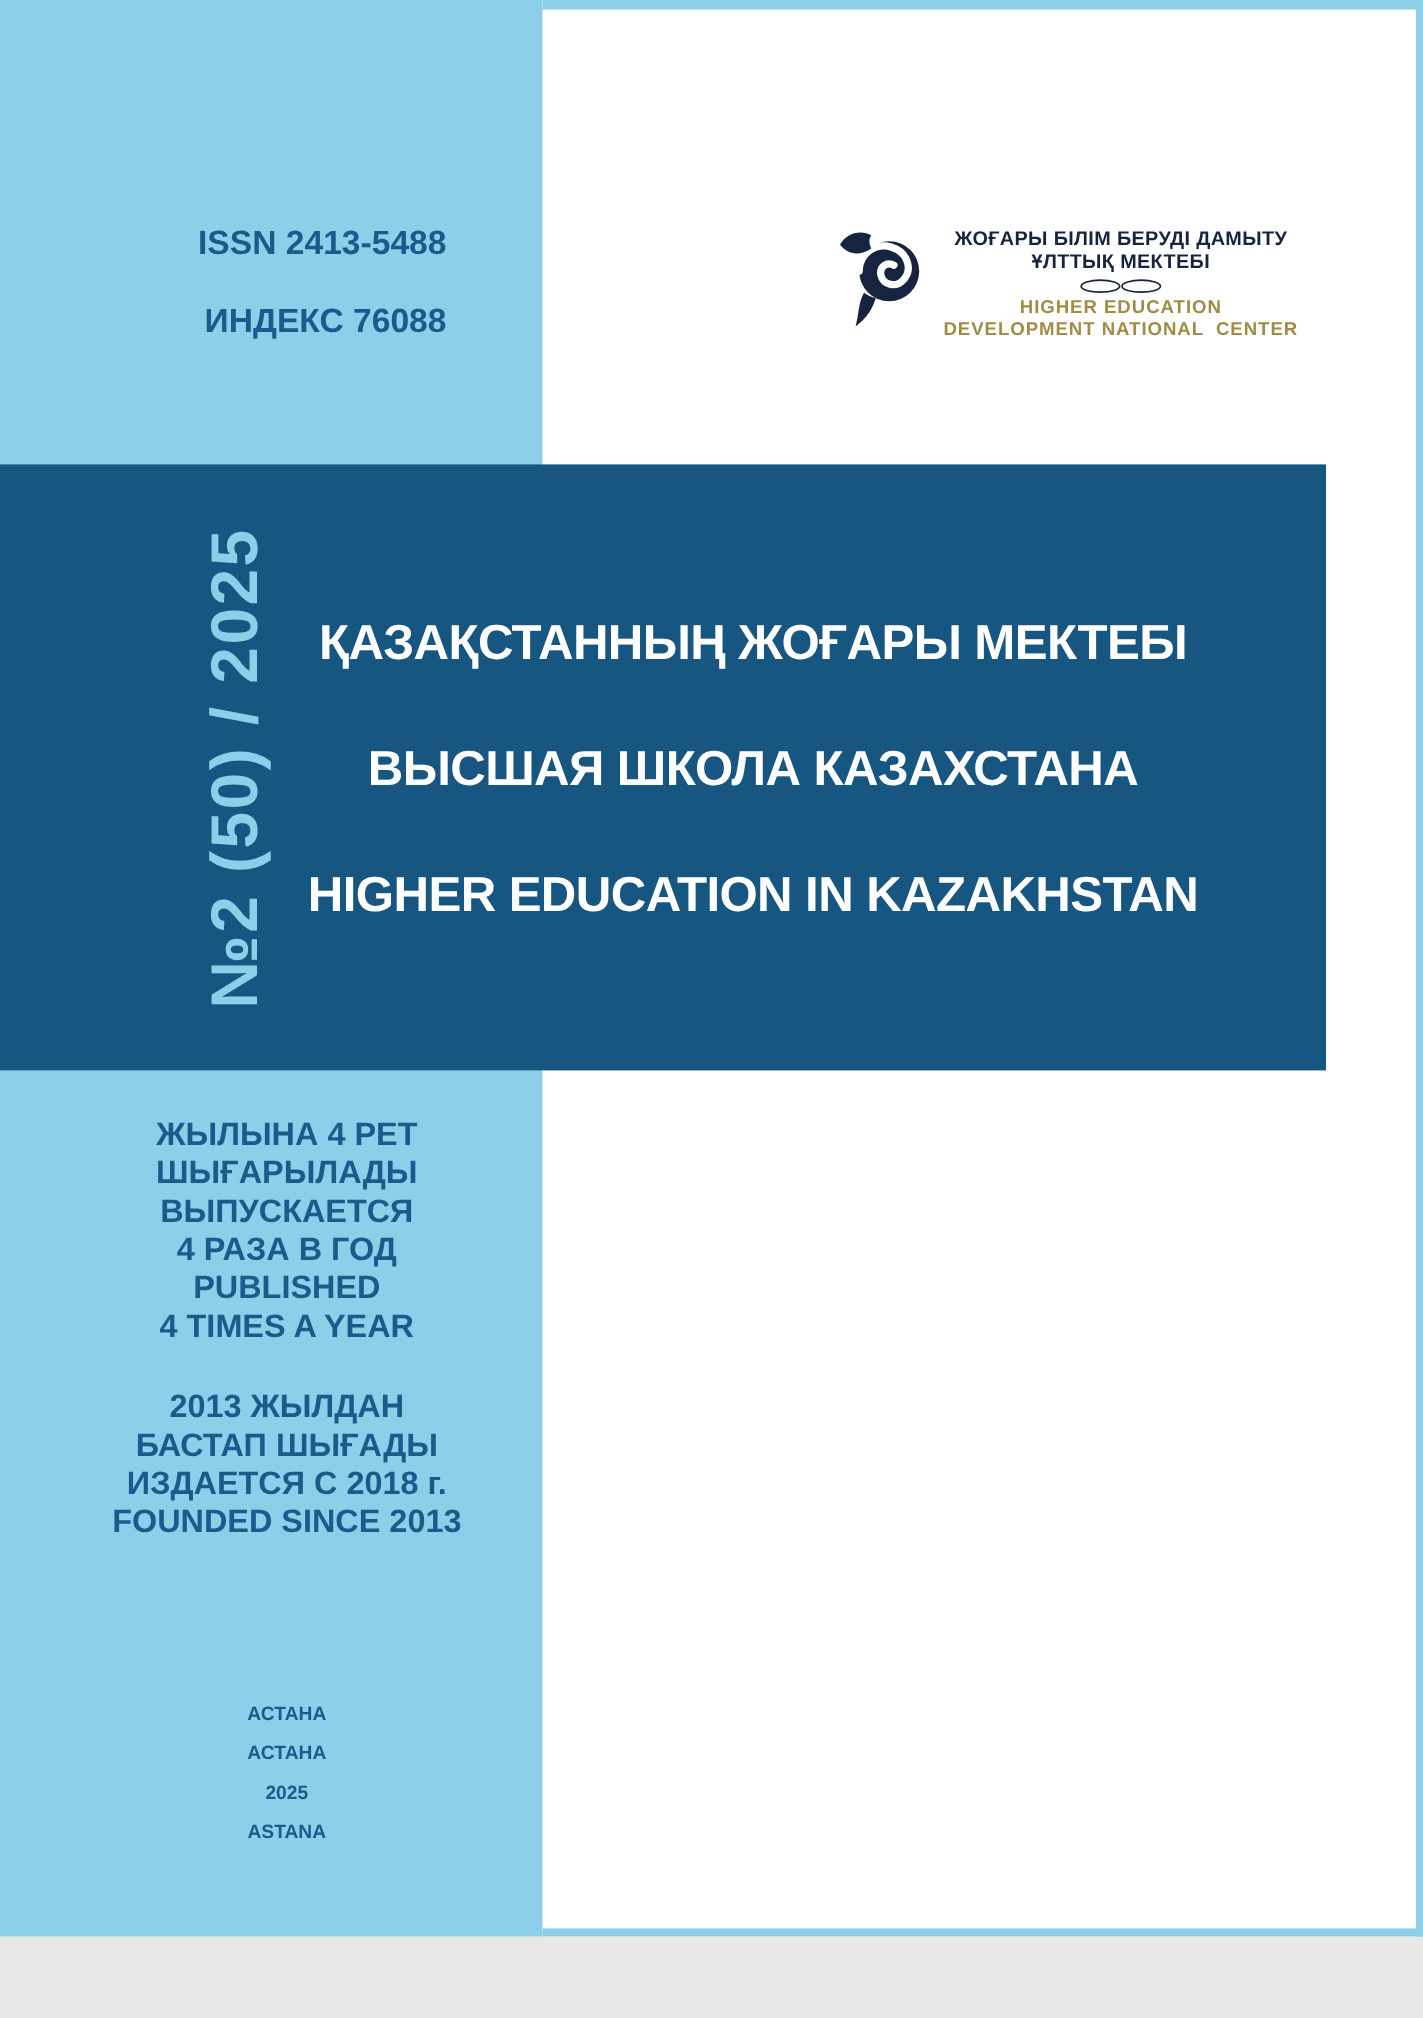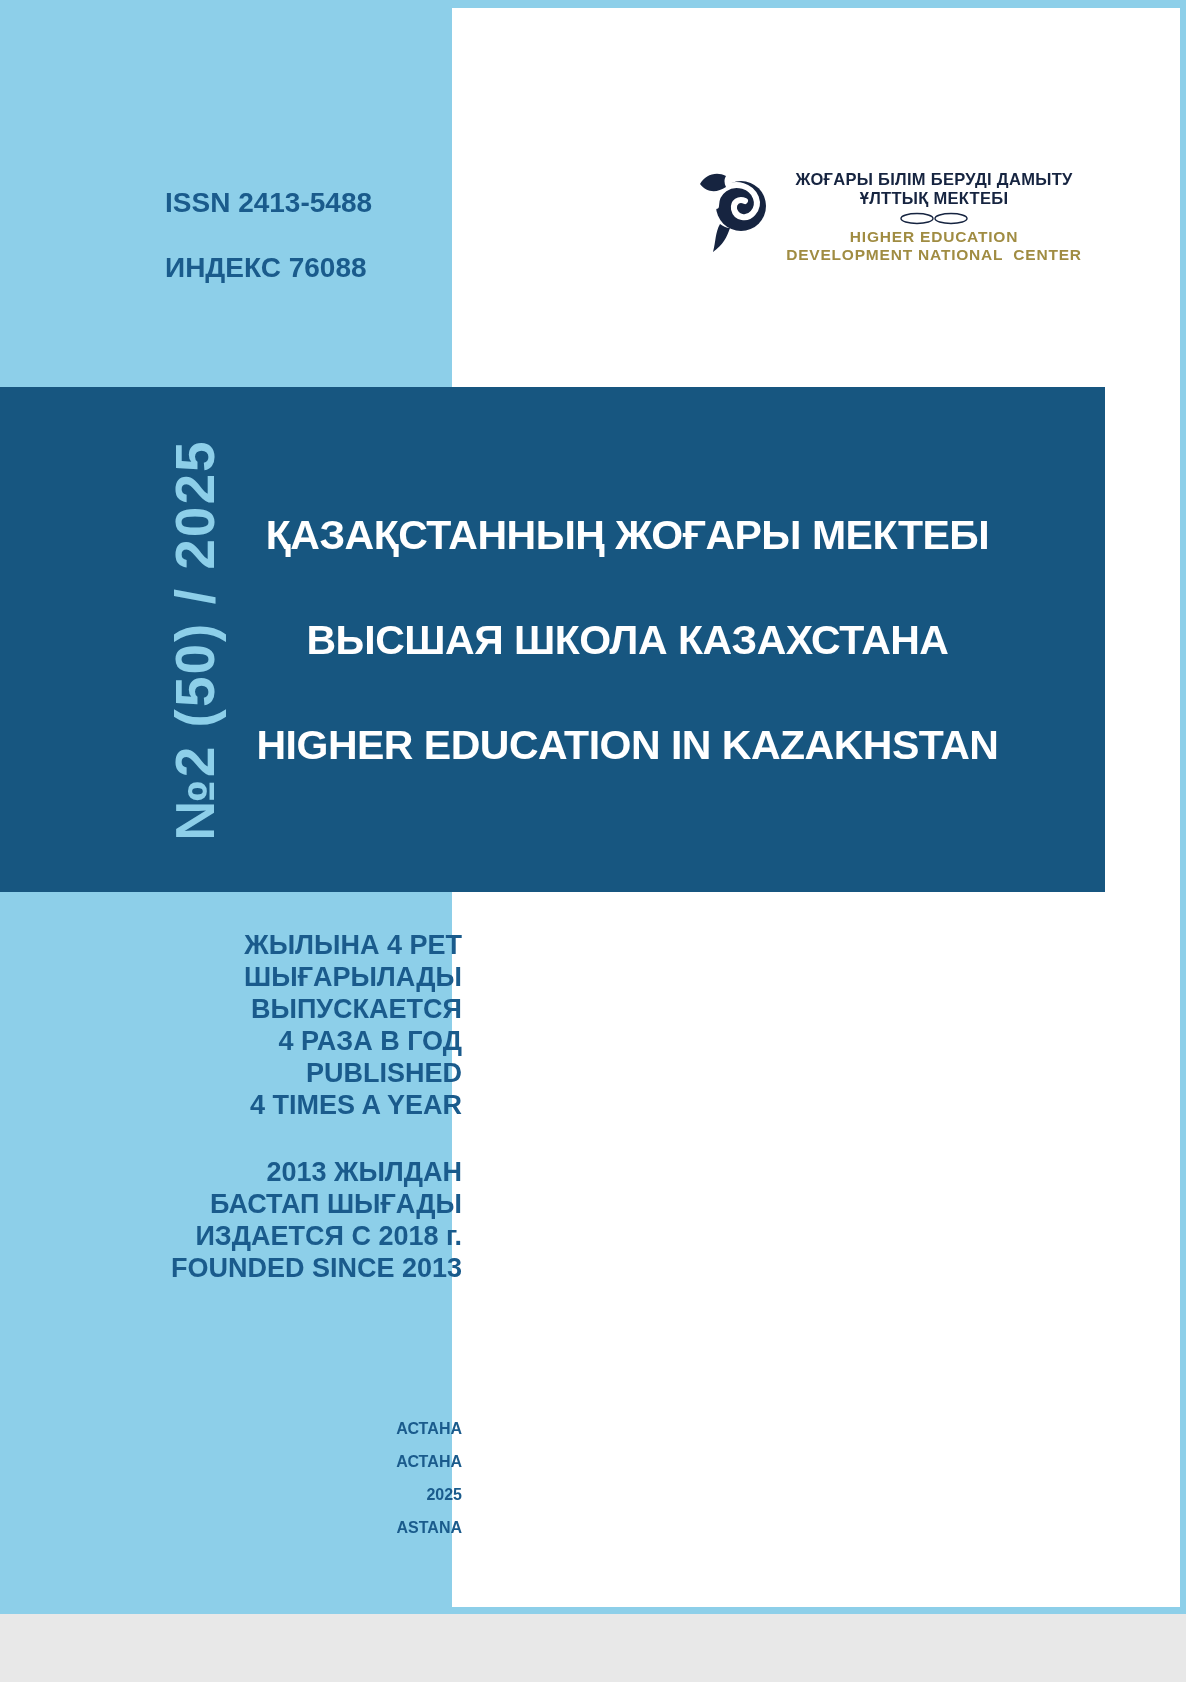--- a/index.html
+++ b/index.html
@@ -15,24 +15,24 @@
   .left-panel{position:absolute;left:0;top:0;width:452px;height:1682px;background:#8DCFE9;}
   .border-top{position:absolute;left:452px;top:0;right:0;height:8px;background:#8DCFE9;}
   .border-right{position:absolute;top:0;right:0;width:6px;height:1682px;background:#8DCFE9;}
   .border-bottom{position:absolute;left:452px;right:0;bottom:0;height:7px;background:#8DCFE9;}
 
   
   .issn-block{
     position:absolute;left:165px;top:186px;
     color:#1A5B8C;font-weight:bold;font-size:28px;line-height:34px;
   }
-  .issn-block .index-line{margin-top:31px;}
+  .issn-block .index-line{margin-top:31px;text-align:right;}
 
   
-  .logo{position:absolute;left:698px;top:170px;display:flex;align-items:flex-start;justify-content:center;}
+  .logo{position:absolute;left:698px;top:190px;display:flex;align-items:flex-start;justify-content:center;}
   .logo-mark{width:72px;height:80px;flex:0 0 auto;margin-top:3px;}
   .logo-text{width:300px;margin-left:14px;text-align:center;}
   .logo-kk{color:#162440;font-weight:bold;font-size:16.5px;line-height:19px;letter-spacing:0.3px;}
   .logo-lemniscate{display:block;margin:4px auto 3px auto;}
   .logo-en{color:#A08C42;font-weight:bold;font-size:15.5px;line-height:18px;letter-spacing:0.8px;white-space:pre-wrap;}
 
   
   .band{position:absolute;left:0;top:387px;width:1105px;height:505px;background:#175680;}
   .issue-vertical{
     position:absolute;left:195px;top:640px;
@@ -43,22 +43,22 @@
   }
   .titles{
     position:absolute;left:150px;top:387px;width:955px;height:505px;
     display:flex;flex-direction:column;justify-content:center;gap:59px;
     text-align:center;color:#ffffff;font-weight:bold;font-size:41px;
     line-height:46px;letter-spacing:-0.5px;
   }
 
   
   .panel-text{
-    position:absolute;left:72px;width:390px;
-    text-align:right;color:#1A5B8C;font-weight:bold;
+    position:absolute;left:44px;width:390px;
+    text-align:center;color:#1A5B8C;font-weight:bold;
     font-size:27px;line-height:32px;
   }
   .freq-block{top:929px;}
   .founded-block{top:1156px;}
   .imprint-block{top:1412px;font-size:16px;line-height:33px;}
 </style>
 </head>
 <body>
 
 <div class="page">

